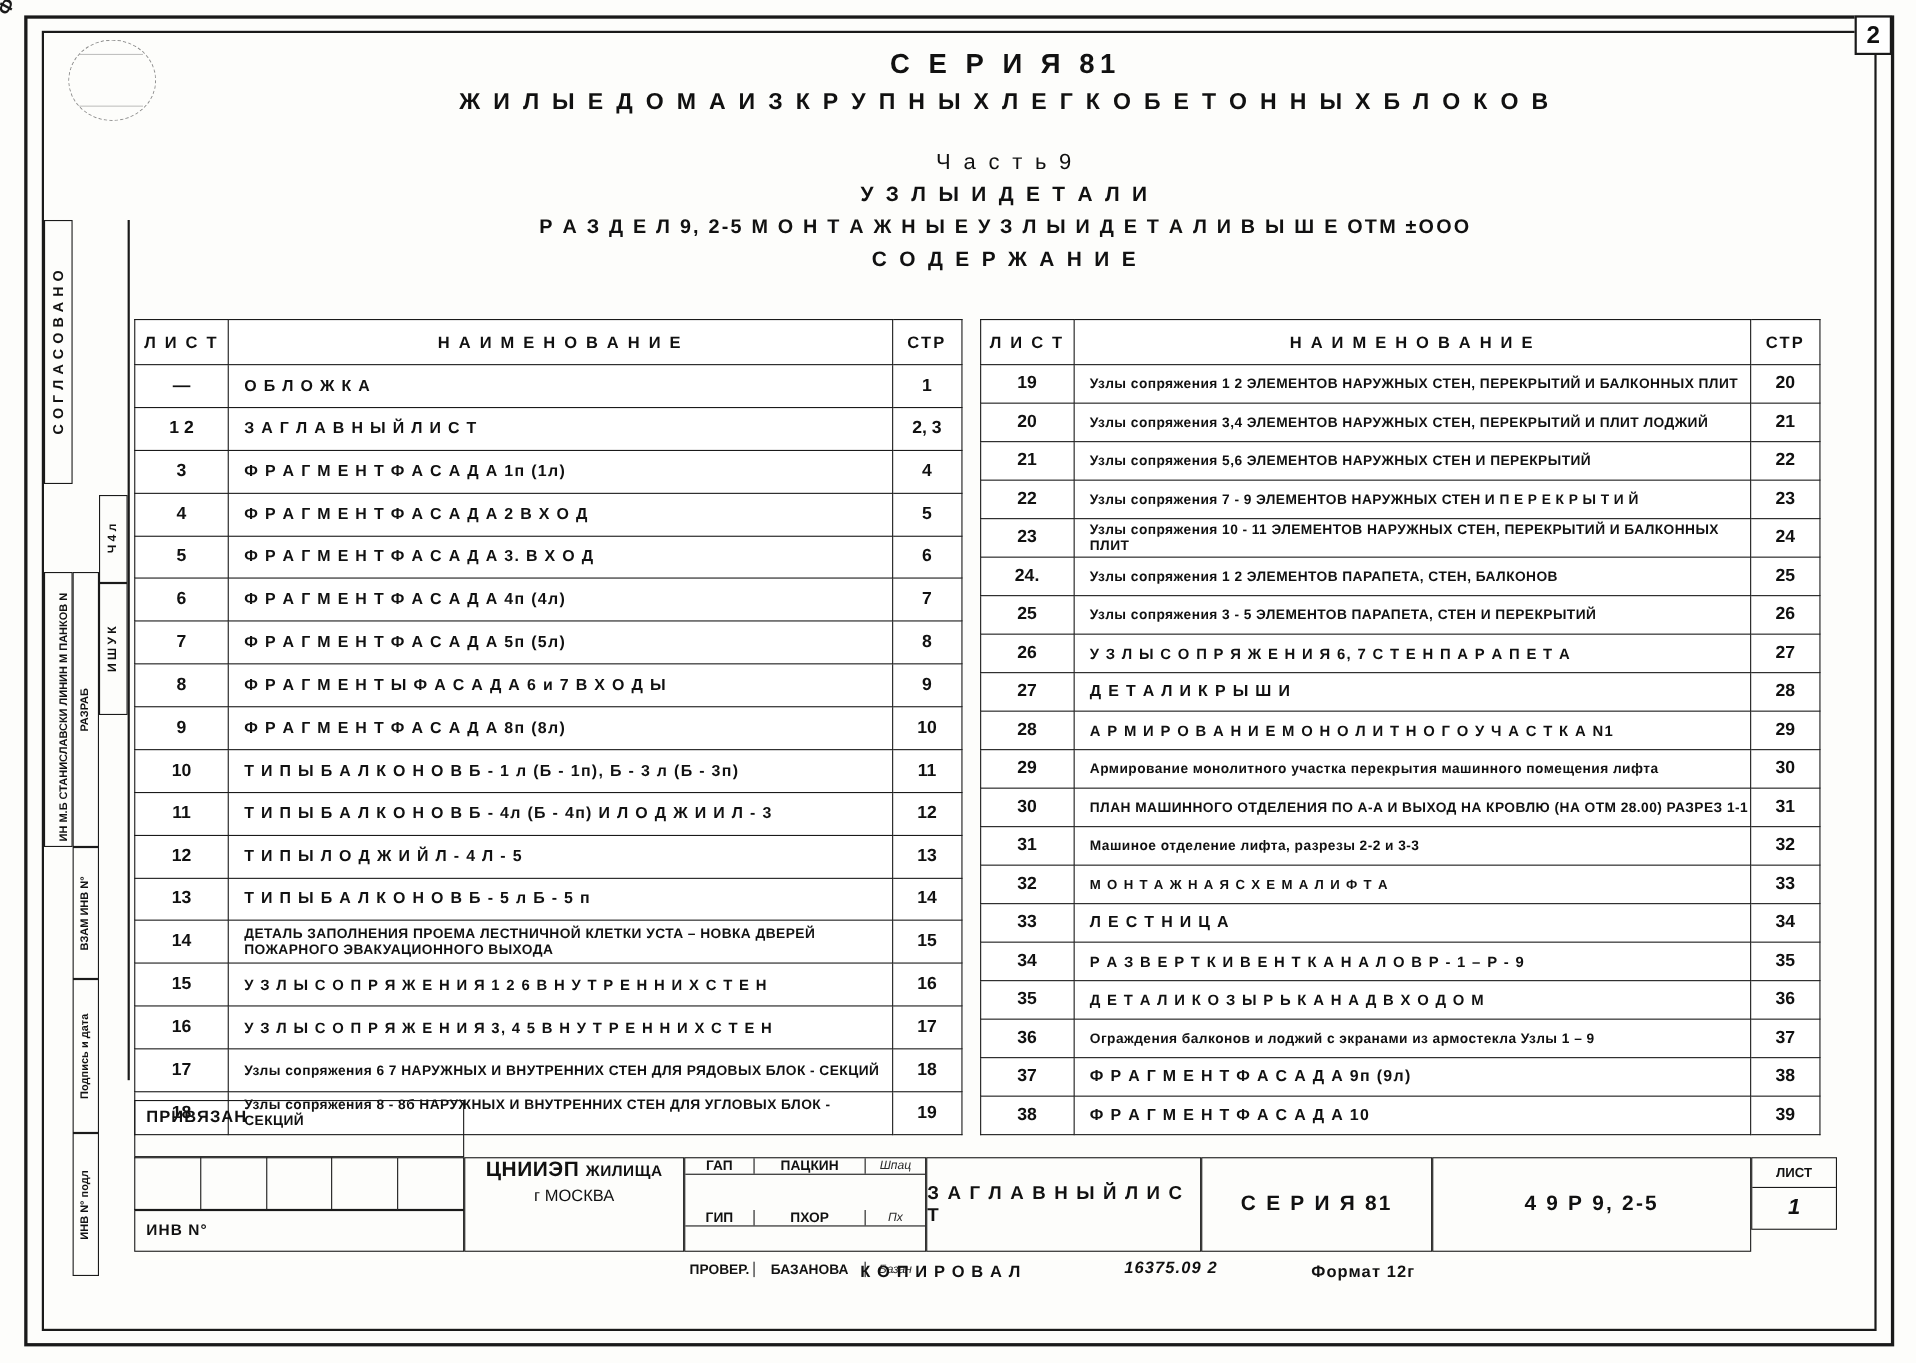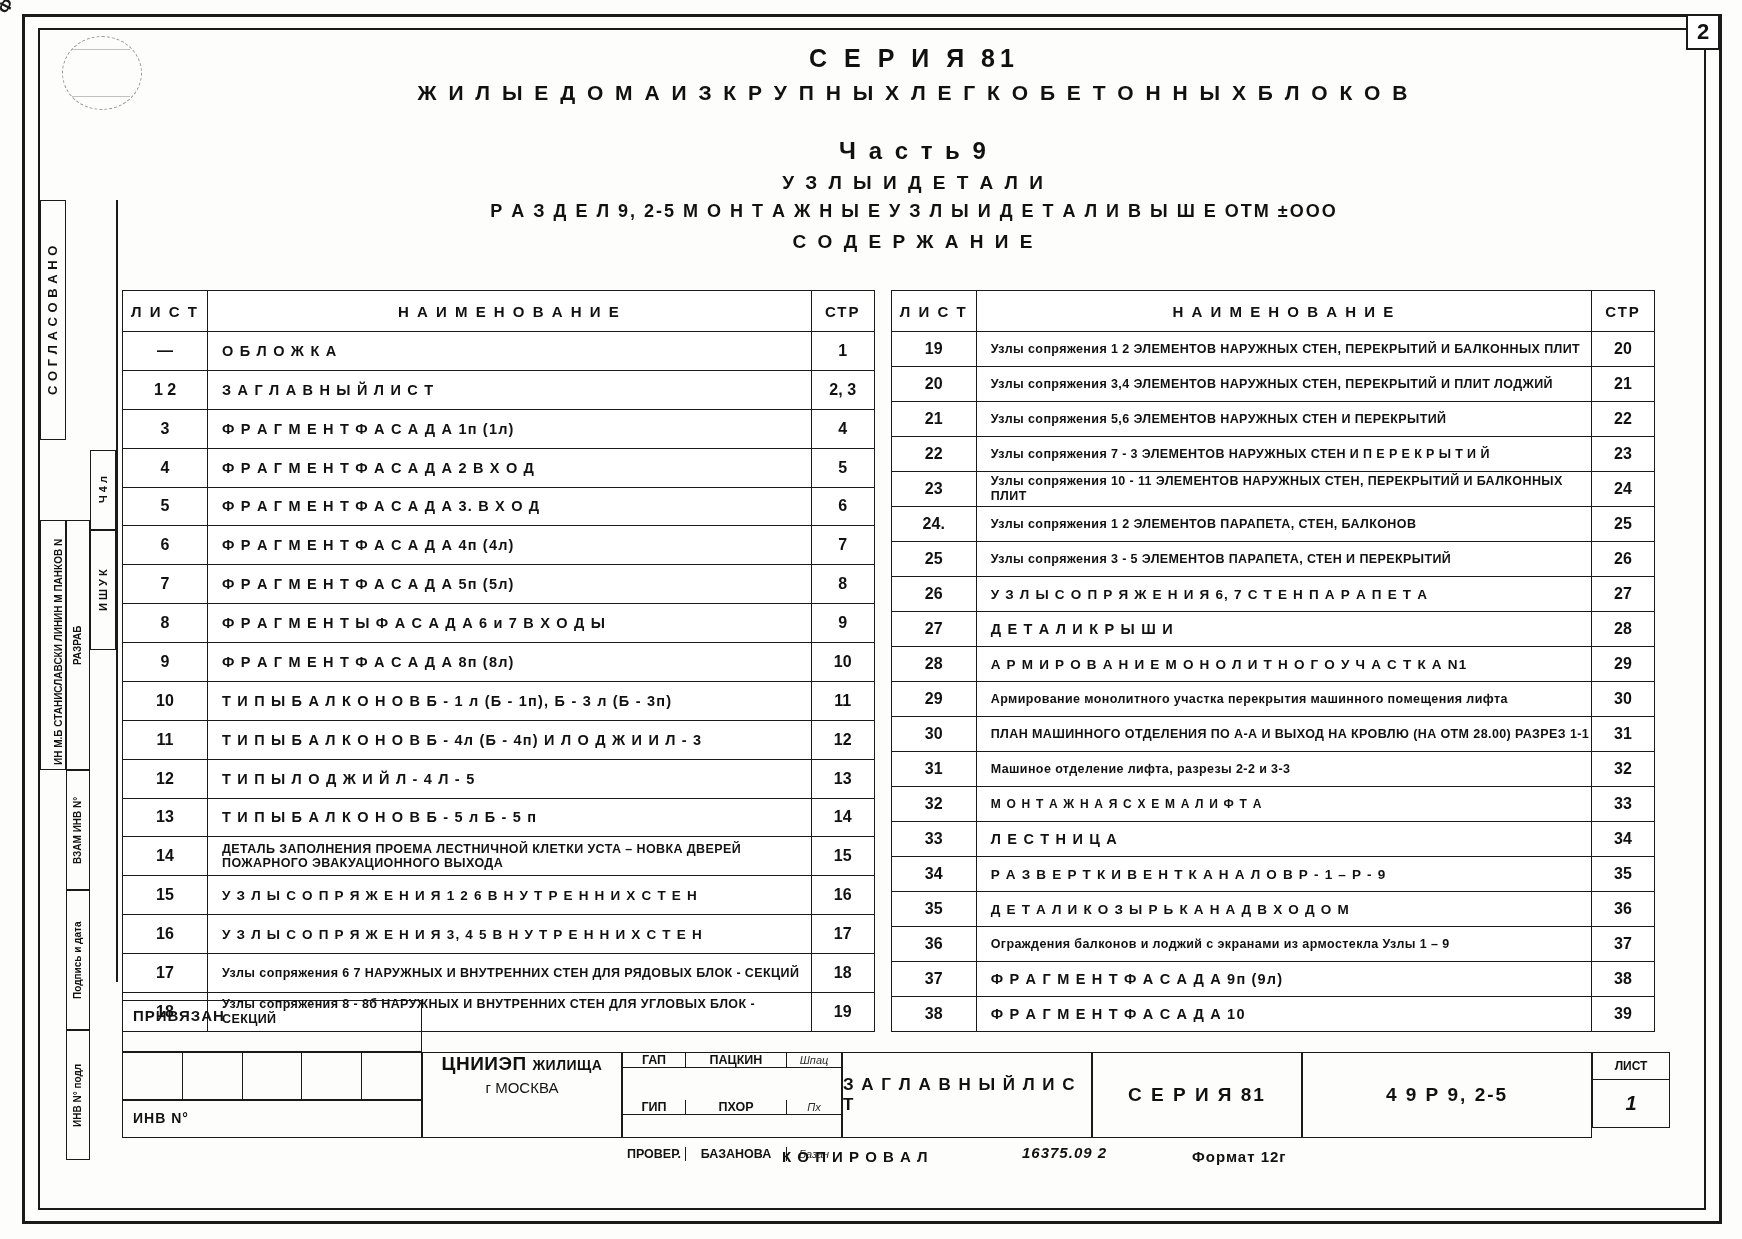--- a/index.html
+++ b/index.html
@@ -187,22 +187,22 @@
     letter-spacing: 5px;
     margin-bottom: 8px;
   }
   .t-line1 {
     font-size: 21px;
     font-weight: bold;
     letter-spacing: 3px;
     margin-bottom: 7px;
   }
   .t-line2 {
-    font-size: 24px;
-    font-weight: bold;
+    font-size: 20px;
+    font-weight: normal;
     letter-spacing: 3px;
     margin-bottom: 7px;
     margin-top: 32px;
   }
   .t-line3 {
     font-size: 19px;
     font-weight: bold;
     letter-spacing: 3px;
     margin-bottom: 7px;
   }
@@ -368,21 +368,21 @@
     left: 1180px; top: 52px;
     width: 290px; height: 86px;
     border: 1.6px solid #1a1a1a;
     box-sizing: border-box;
     display: flex; align-items: center; justify-content: center;
     font-size: 19px; font-weight: bold; letter-spacing: 2px;
   }
   .list-num-box {
     position: absolute;
     left: 1470px; top: 52px;
-    width: 78px; height: 76px;
+    width: 78px; height: 66px;
     border: 1.6px solid #1a1a1a;
     box-sizing: border-box;
     display: flex; flex-direction: column;
   }
   .list-num-box .lab {
     height: 26px;
     border-bottom: 1.4px solid #1a1a1a;
     font-size: 12px; font-weight: bold;
     display: flex; align-items: center; justify-content: center;
   }
@@ -575,21 +575,21 @@
             <tr>
               <td class="c-sheet">21</td>
               <td class="c-name">
                 <span class="twolines">Узлы сопряжения 5,6 ЭЛЕМЕНТОВ НАРУЖНЫХ СТЕН И ПЕРЕКРЫТИЙ</span>
               </td>
               <td class="c-page">22</td>
             </tr>
             <tr>
               <td class="c-sheet">22</td>
               <td class="c-name">
-                <span class="twolines">Узлы сопряжения 7 - 3  ЭЛЕМЕНТОВ НАРУЖНЫХ СТЕН И  П Е Р Е К Р Ы Т И Й</span>
+                <span class="twolines">Узлы сопряжения 7 - 9  ЭЛЕМЕНТОВ НАРУЖНЫХ СТЕН И  П Е Р Е К Р Ы Т И Й</span>
               </td>
               <td class="c-page">23</td>
             </tr>
             <tr>
               <td class="c-sheet">23</td>
               <td class="c-name">
                 <span class="twolines">Узлы сопряжения 10 - 11 ЭЛЕМЕНТОВ НАРУЖНЫХ СТЕН, ПЕРЕКРЫТИЙ  И  БАЛКОННЫХ ПЛИТ</span>
               </td>
               <td class="c-page">24</td>
             </tr>

